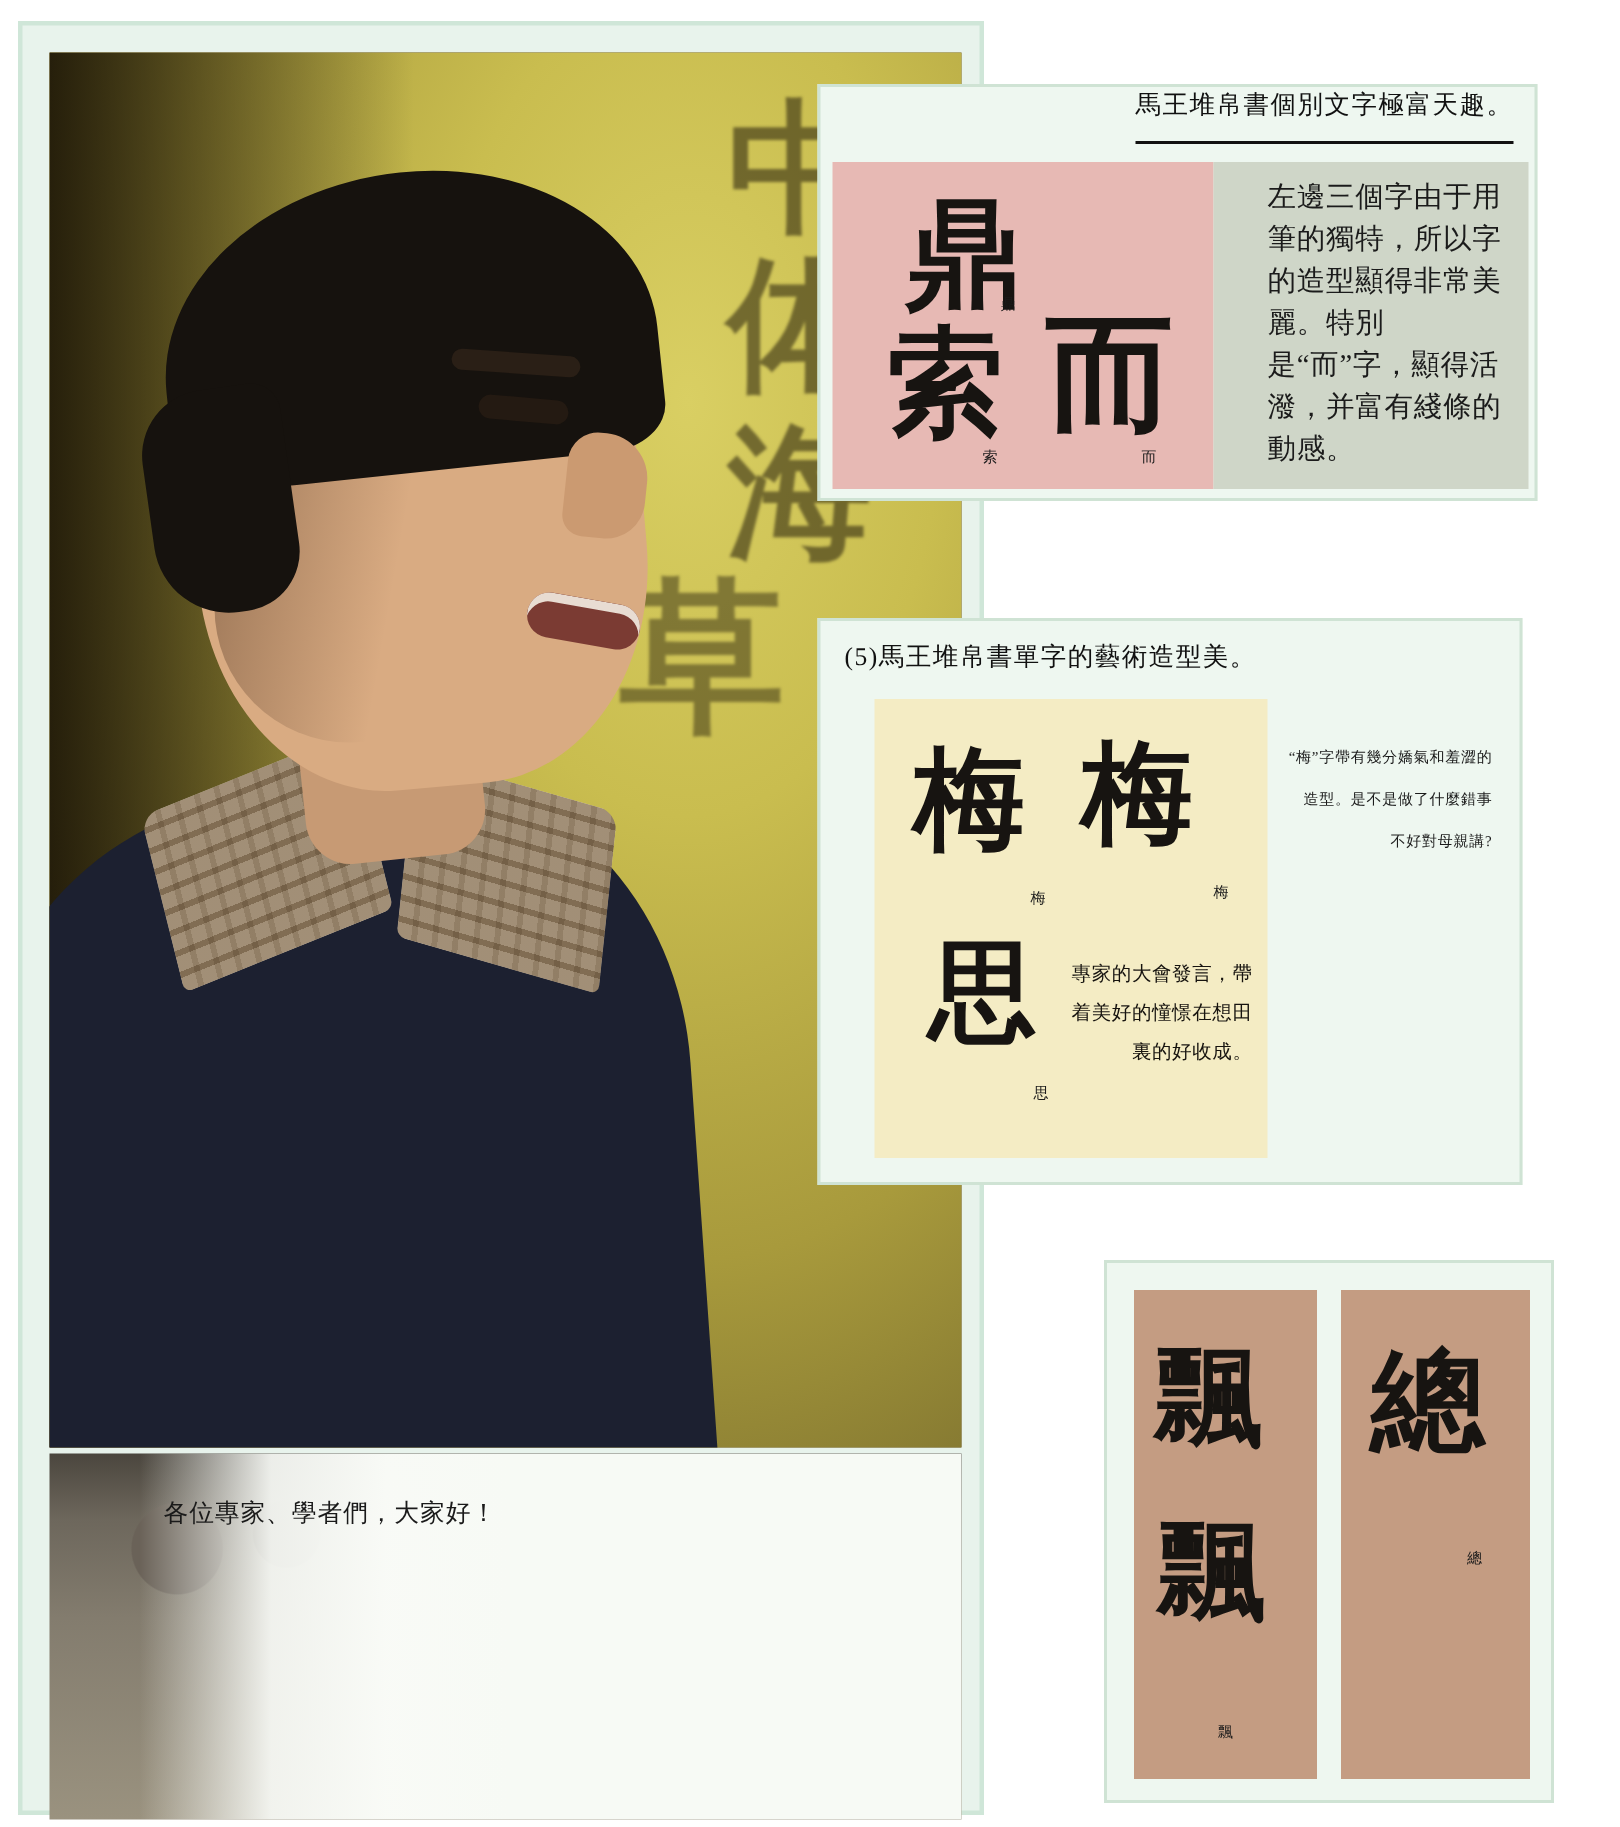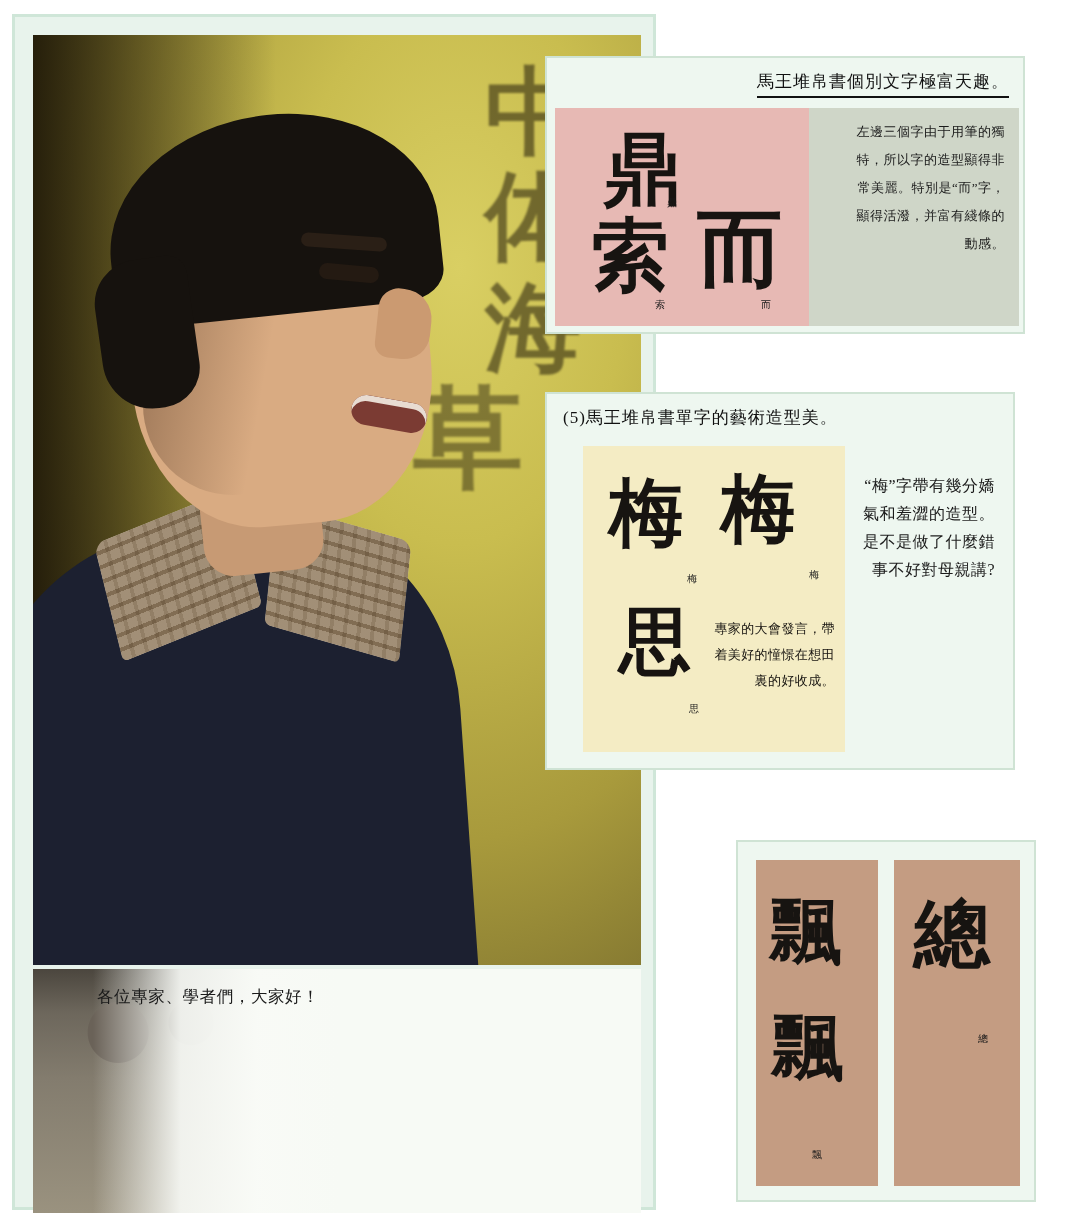--- a/index.html
+++ b/index.html
@@ -205,98 +205,98 @@
     position: absolute;
     left: 78px;
     top: 960px;
     width: 540px;
     font-size: 16.5px;
     line-height: 32px;
     color: #1a1a1a;
     letter-spacing: .6px;
     text-align: justify;
   }
-  .caption-text p { margin: 4px; }
+  .caption-text p { margin: 16px; }
   .caption-text p.indent { text-indent: 2em; }
 
   
   .panel {
     position: absolute;
     background: #eef7f0;
     border: 2px solid #cfe3d4;
     box-sizing: border-box;
   }
   .panel1 { left: 545px; top: 56px; width: 480px; height: 278px; }
   .p1-head {
     position: absolute;
-    right: 14px; top: 12px;
+    right: 14px; top: 0;
     font-size: 17px;
     color: #111;
     letter-spacing: 1px;
     border-bottom: 2px solid #111;
-    padding-bottom: 3px;
+    padding-bottom: 13px;
   }
   .p1-pink {
     position: absolute;
     left: 8px; top: 50px;
     width: 254px; height: 218px;
     background: #e7b9b4;
   }
   .p1-gray {
     position: absolute;
     left: 262px; top: 50px;
     width: 210px; height: 218px;
     background: #cfd6c8;
   }
   .p1-gray .txt {
     position: absolute;
     right: 14px; top: 10px;
     width: 160px;
-    font-size: 13px;
+    font-size: 19px;
     line-height: 28px;
     color: #1b1b1b;
-    text-align: right;
+    text-align: left;
     letter-spacing: .5px;
   }
   .seal {
     position: absolute;
     font-family: "DejaVu Serif", serif;
     font-weight: bold;
     color: #171411;
     user-select: none;
   }
   .s-ding  { left: 48px;  top: 10px;  font-size: 78px; }
   .s-suo   { left: 36px;  top: 96px;  font-size: 78px; }
   .s-er    { left: 142px; top: 84px;  font-size: 86px; }
   .lbl {
     position: absolute;
     font-size: 10px;
     color: #1a1a1a;
   }
 
   
-  .panel2 { left: 545px; top: 392px; width: 470px; height: 378px; }
+  .panel2 { left: 545px; top: 412px; width: 470px; height: 378px; }
   .p2-head {
     position: absolute;
     left: 16px; top: 12px;
     font-size: 17px;
     color: #111;
     letter-spacing: 1px;
   }
   .p2-cream {
     position: absolute;
     left: 36px; top: 52px;
     width: 262px; height: 306px;
     background: #f4ecc4;
   }
   .p2-right {
     position: absolute;
     right: 18px; top: 78px;
     width: 136px;
-    font-size: 16px;
+    font-size: 10px;
     line-height: 28px;
     color: #1b1b1b;
     text-align: right;
     letter-spacing: .5px;
   }
   .p2-inner-note {
     position: absolute;
     left: 130px; top: 170px;
     width: 122px;
     font-size: 13px;

